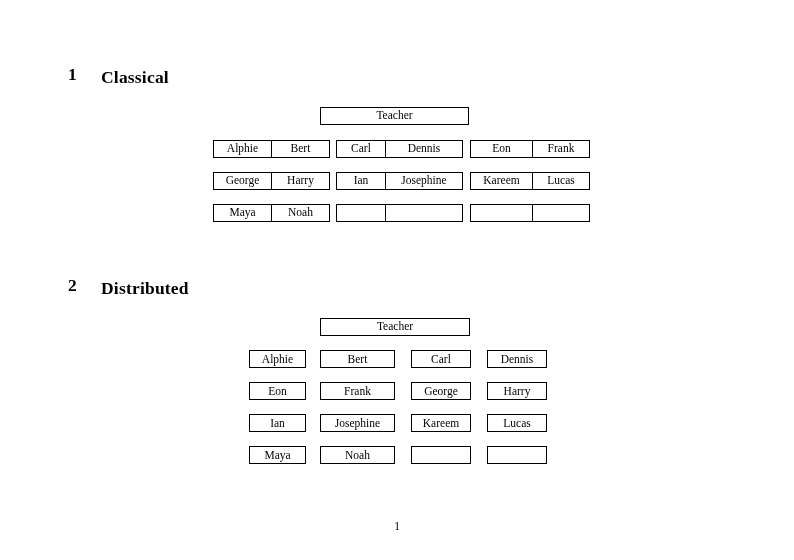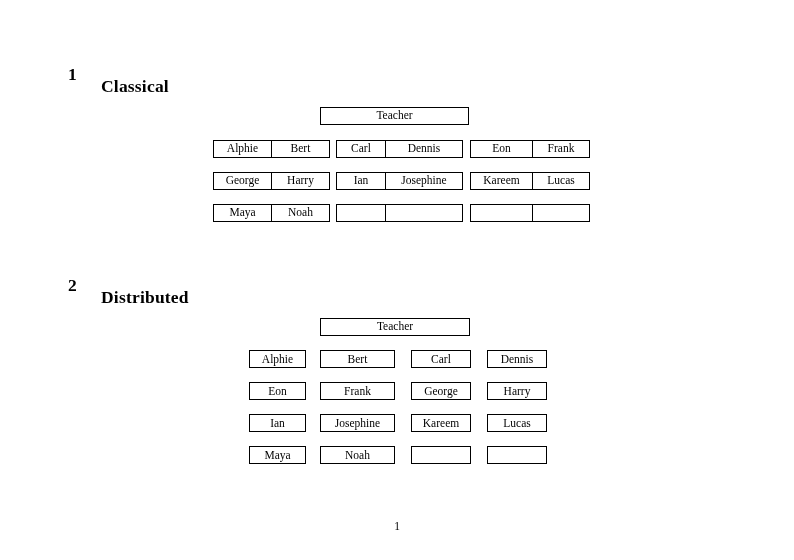--- a/index.html
+++ b/index.html
@@ -29,21 +29,21 @@
     white-space: nowrap;
   }
   .section-heading .sec-num {
     position: absolute;
     left: 0;
     top: 0;
   }
   .section-heading .sec-title {
     position: absolute;
     left: 33px;
-    top: 12px;
+    top: 3px;
   }
   #heading-classical { left: 68px; top: 64px; }
   #heading-distributed { left: 68px; top: 275px; }
 
   
   .tbl {
     position: absolute;
     border-collapse: collapse;
     table-layout: fixed;
     font-size: 11.5px;

